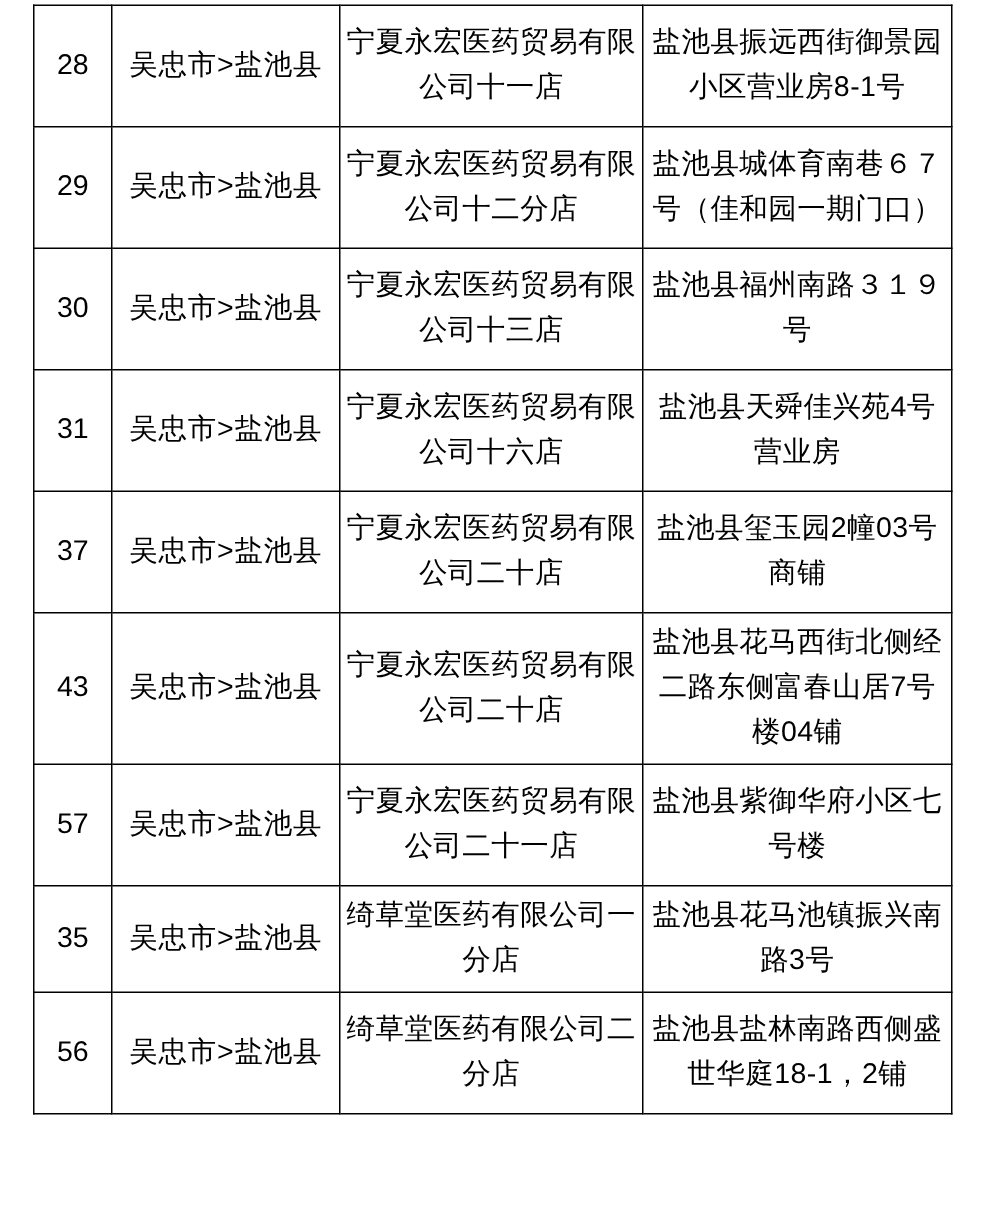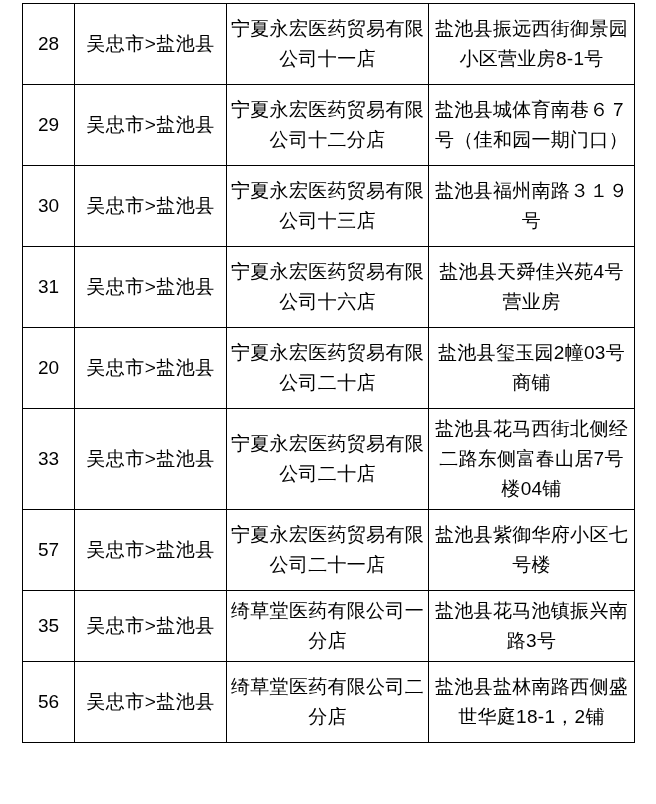--- a/index.html
+++ b/index.html
@@ -89,27 +89,27 @@
         <td class="name-cell">宁夏永宏医药贸易有限公司十三店</td>
         <td class="address-cell">盐池县福州南路３１９号</td>
       </tr>
       <tr class="row-tall">
         <td class="index-cell">31</td>
         <td class="region-cell">吴忠市&gt;盐池县</td>
         <td class="name-cell">宁夏永宏医药贸易有限公司十六店</td>
         <td class="address-cell">盐池县天舜佳兴苑4号营业房</td>
       </tr>
       <tr class="row-tall">
-        <td class="index-cell">20</td>
+        <td class="index-cell">37</td>
         <td class="region-cell">吴忠市&gt;盐池县</td>
         <td class="name-cell">宁夏永宏医药贸易有限公司二十店</td>
         <td class="address-cell">盐池县玺玉园2幢03号商铺</td>
       </tr>
       <tr class="row-tall">
-        <td class="index-cell">33</td>
+        <td class="index-cell">43</td>
         <td class="region-cell">吴忠市&gt;盐池县</td>
         <td class="name-cell">宁夏永宏医药贸易有限公司二十店</td>
         <td class="address-cell">盐池县花马西街北侧经二路东侧富春山居7号楼04铺</td>
       </tr>
       <tr class="row-tall">
         <td class="index-cell">57</td>
         <td class="region-cell">吴忠市&gt;盐池县</td>
         <td class="name-cell">宁夏永宏医药贸易有限公司二十一店</td>
         <td class="address-cell">盐池县紫御华府小区七号楼</td>
       </tr>

